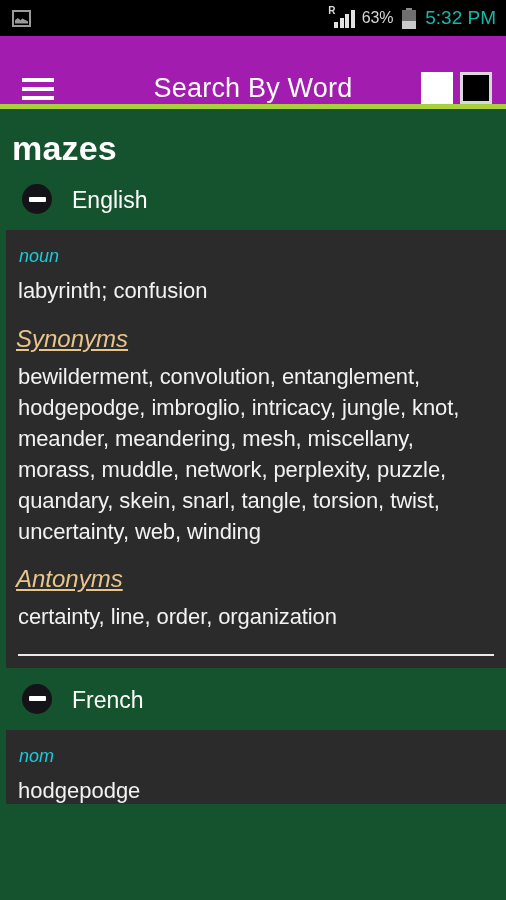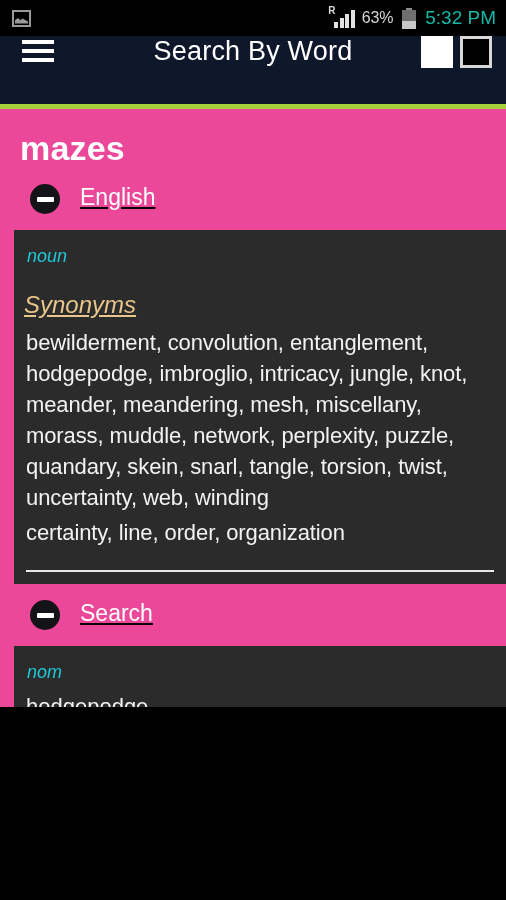--- a/index.html
+++ b/index.html
@@ -115,23 +115,23 @@
   }
   .clock {
     font-size: 19px;
     color: #14b8a6;
     letter-spacing: 0px;
   }
 
   
   .app-bar {
     height: 68px;
-    background: #0f172a;
-    display: flex;
-    align-items: flex-start;
+    background: #a21caf;
+    display: flex;
+    align-items: flex-end;
     position: relative;
     padding: 0 14px;
     box-sizing: border-box;
   }
   .hamburger {
     width: 34px;
     height: 30px;
     display: flex;
     flex-direction: column;
     justify-content: center;
@@ -176,39 +176,37 @@
     background: #000000;
     border: 3px solid #d8d8d8;
   }
   .accent-rule {
     height: 5px;
     background: #a7d13a;
   }
 
   
   .content {
-    background: #ec4899;
-    height: 598px;
+    background: #14532d;
+    height: 791px;
     overflow: hidden;
     position: relative;
-    padding-left: 8px;
   }
   .word-title {
     font-size: 34px;
     font-weight: bold;
     color: #ffffff;
     padding: 20px 0 0 12px;
     letter-spacing: 0.2px;
   }
   .lang-row {
     display: flex;
-    align-items: flex-start;
+    align-items: flex-end;
     padding: 16px 0 16px 22px;
     cursor: pointer;
-    text-decoration: underline;
   }
   .collapse-icon {
     width: 30px;
     height: 30px;
     border-radius: 50%;
     background: #141418;
     display: flex;
     align-items: center;
     justify-content: center;
     flex: none;
@@ -314,32 +312,34 @@
 
   <div class="lang-row">
     <span class="collapse-icon">
         <i></i>
       </span>
     <span class="lang-label">English</span>
   </div>
 
   <div class="card">
     <div class="pos">noun</div>
+    <div class="definition">labyrinth; confusion</div>
     <div class="sub-head">Synonyms</div>
     <div class="term-list">bewilderment, convolution, entanglement, hodgepodge, imbroglio, intricacy, jungle, knot, meander, meandering, mesh, miscellany, morass, muddle, network, perplexity, puzzle, quandary, skein, snarl, tangle, torsion, twist, uncertainty, web, winding</div>
+    <div class="sub-head">Antonyms</div>
     <div class="term-list">certainty, line, order, organization</div>
     <div class="card-divider"></div>
     <div class="card-tail"></div>
   </div>
 
   <div class="lang-row">
     <span class="collapse-icon">
         <i></i>
       </span>
-    <span class="lang-label">Search</span>
+    <span class="lang-label">French</span>
   </div>
 
   <div class="card">
     <div class="pos">nom</div>
     <div class="definition">hodgepodge</div>
   </div>
 
 </div>
 
 </body></html>

